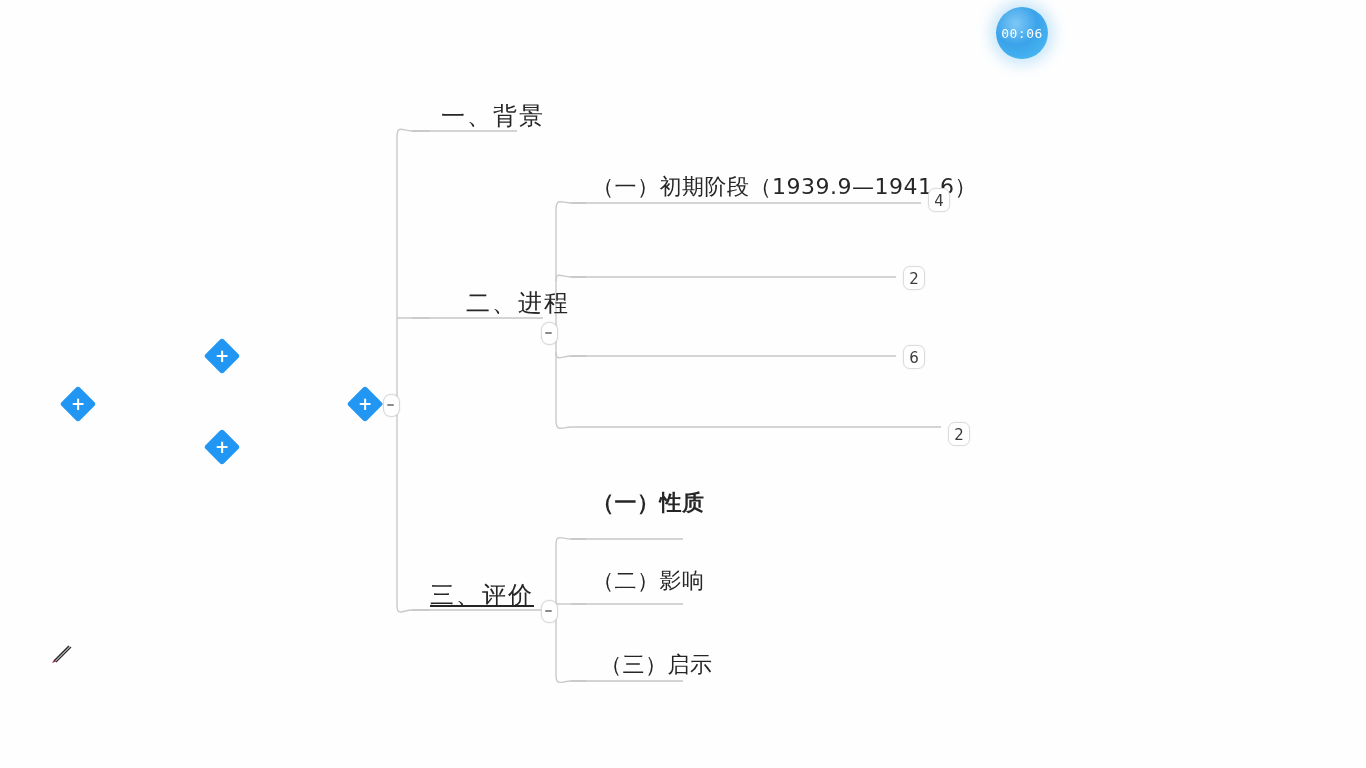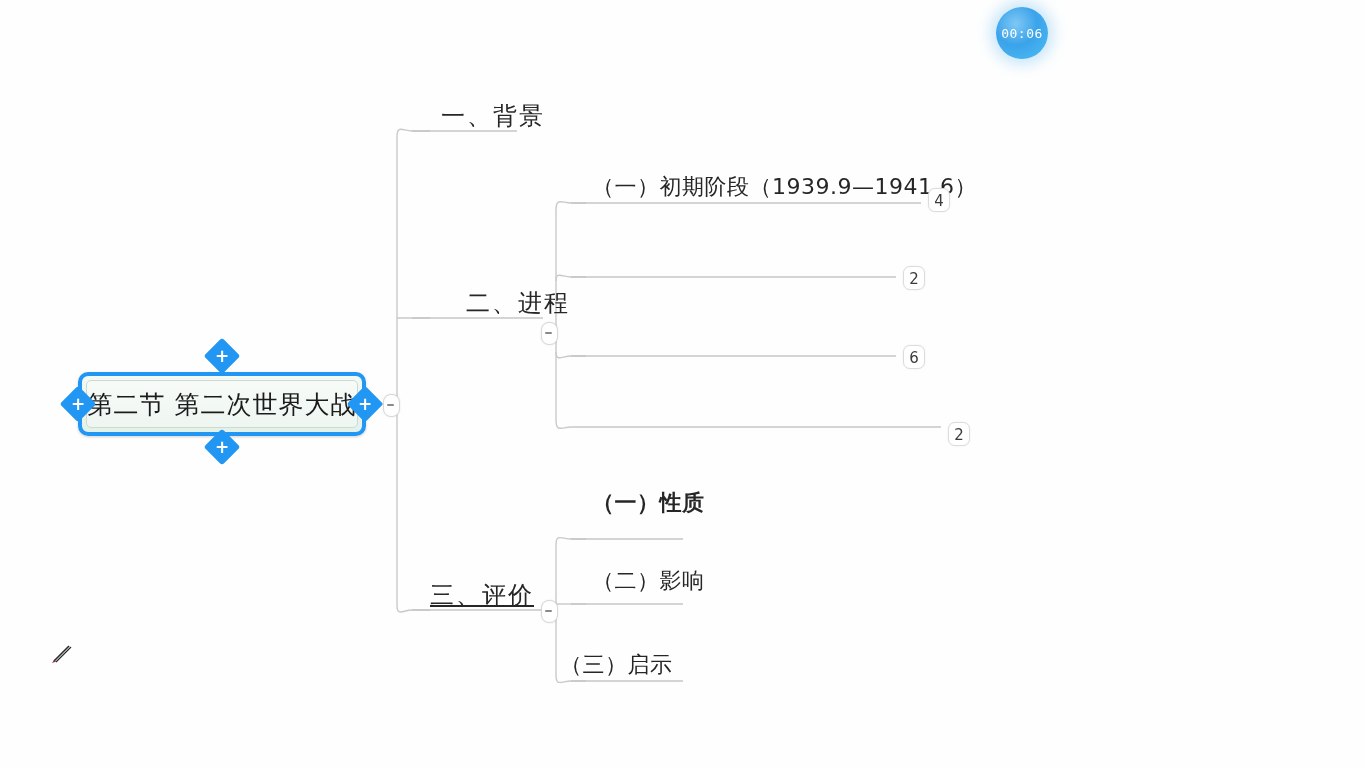--- a/index.html
+++ b/index.html
@@ -231,25 +231,20 @@
       <path d="M556 604 L571 604 L586 604"></path>
       <path d="M556 675 C556 687 562 681 571 681 L586 681"></path>
     </g>
     <g fill="none" stroke="#c6c6c6" stroke-width="1.3">
       <path d="M571 539 L683 539"></path>
       <path d="M571 604 L683 604"></path>
       <path d="M571 681 L683 681"></path>
     </g>
   </svg>
 
-  <div id="root-node">
-    <div id="root-inner">
-      <span id="root-label">第二节 第二次世界大战</span>
-    </div>
-  </div>
 
   <div class="handle" id="handle-top"></div>
   <div class="handle" id="handle-bottom"></div>
   <div class="handle" id="handle-left"></div>
   <div class="handle" id="handle-right"></div>
 
   <div class="toggle" style="left:383px; top:394px;"></div>
 
   <div class="topic level1" style="left:441px; top:100px;">一、背景</div>
 
@@ -264,21 +259,21 @@
   <div class="badge" style="left:928px; top:188px;">4</div>
 
   <div class="badge" style="left:903px; top:266px;">2</div>
 
   <div class="badge" style="left:903px; top:345px;">6</div>
 
   <div class="badge" style="left:948px; top:422px;">2</div>
 
   <div class="topic level2" style="left:592px; top:488px;font-weight:bold;">（一）性质</div>
   <div class="topic level2" style="left:592px; top:566px;">（二）影响</div>
-  <div class="topic level2" style="left:560px; top:650px;">（三）启示</div>
+  <div class="topic level2" style="left:600px; top:650px;">（三）启示</div>
 
   <div id="timer">
     <span id="timer-text">00:06</span>
   </div>
 
   <svg id="pen-cursor" viewBox="0 0 26 26">
     <line x1="6" y1="20" x2="21" y2="5" stroke="#2b2b2b" stroke-width="1.6"></line>
     <line x1="8" y1="21" x2="23" y2="6" stroke="#2b2b2b" stroke-width="1.2"></line>
     <path d="M4 22 L8 20.5 L6.5 18.5 Z" fill="#8e1f3f"></path>
   </svg>

